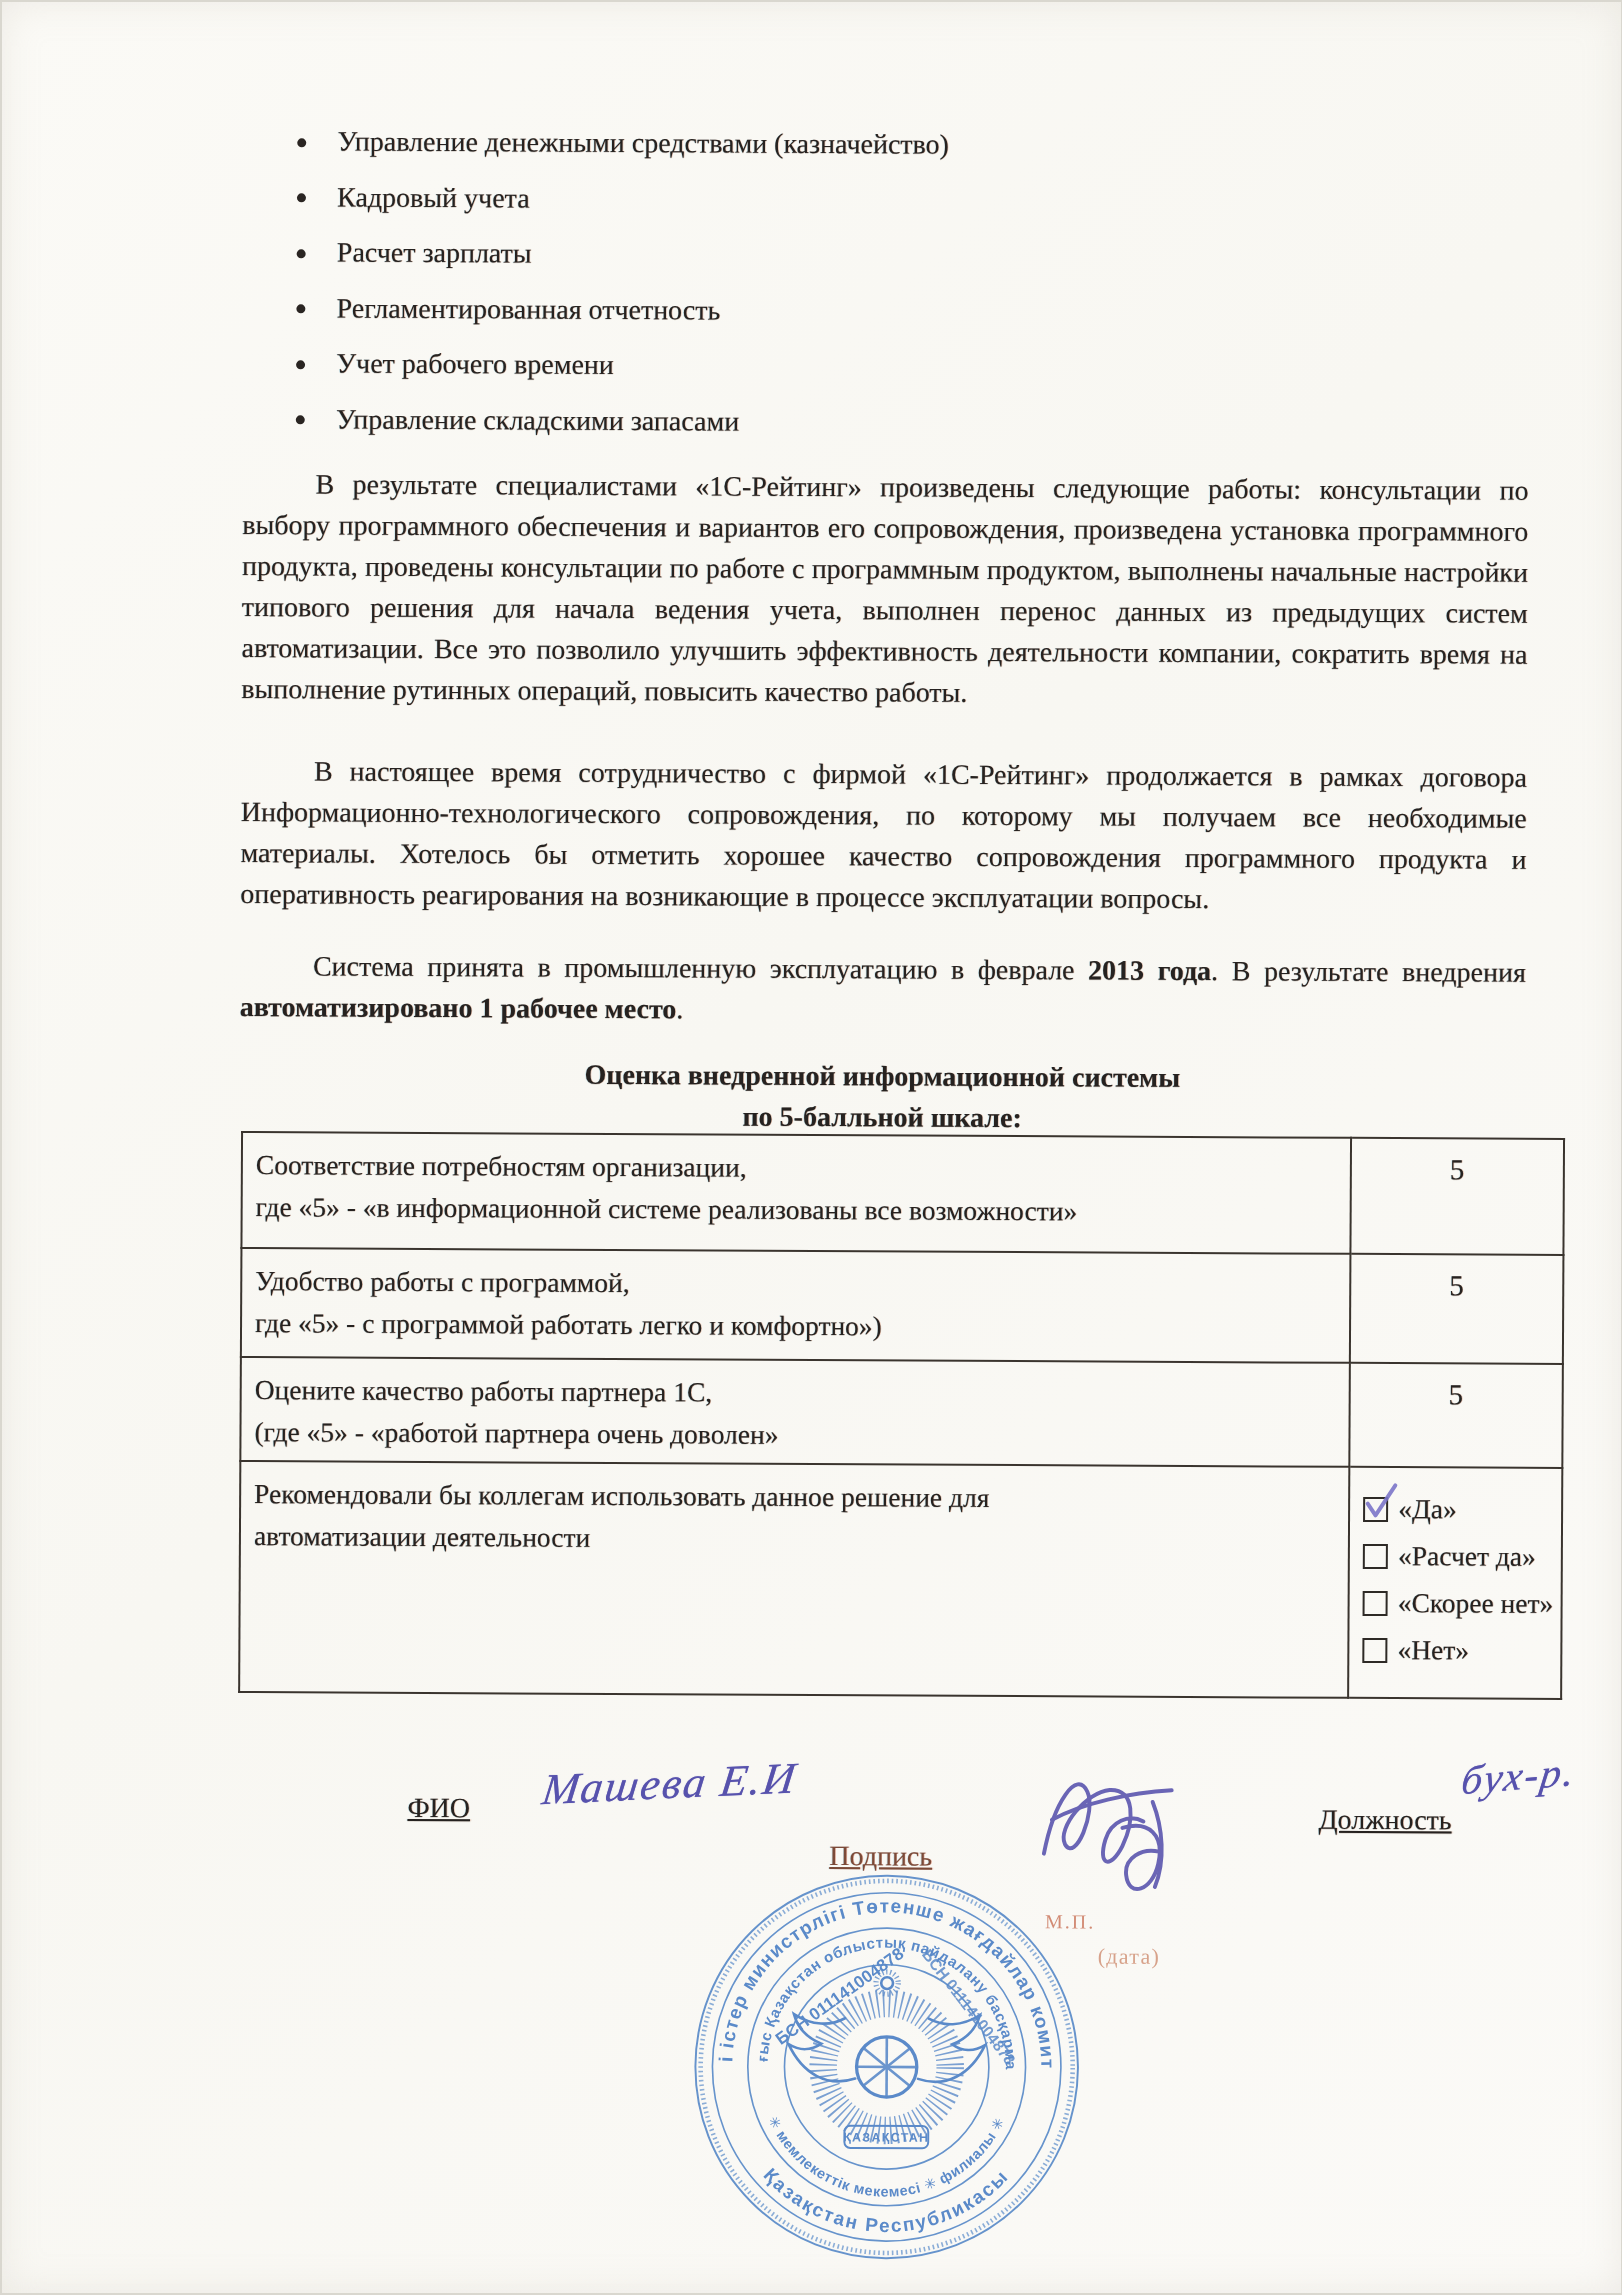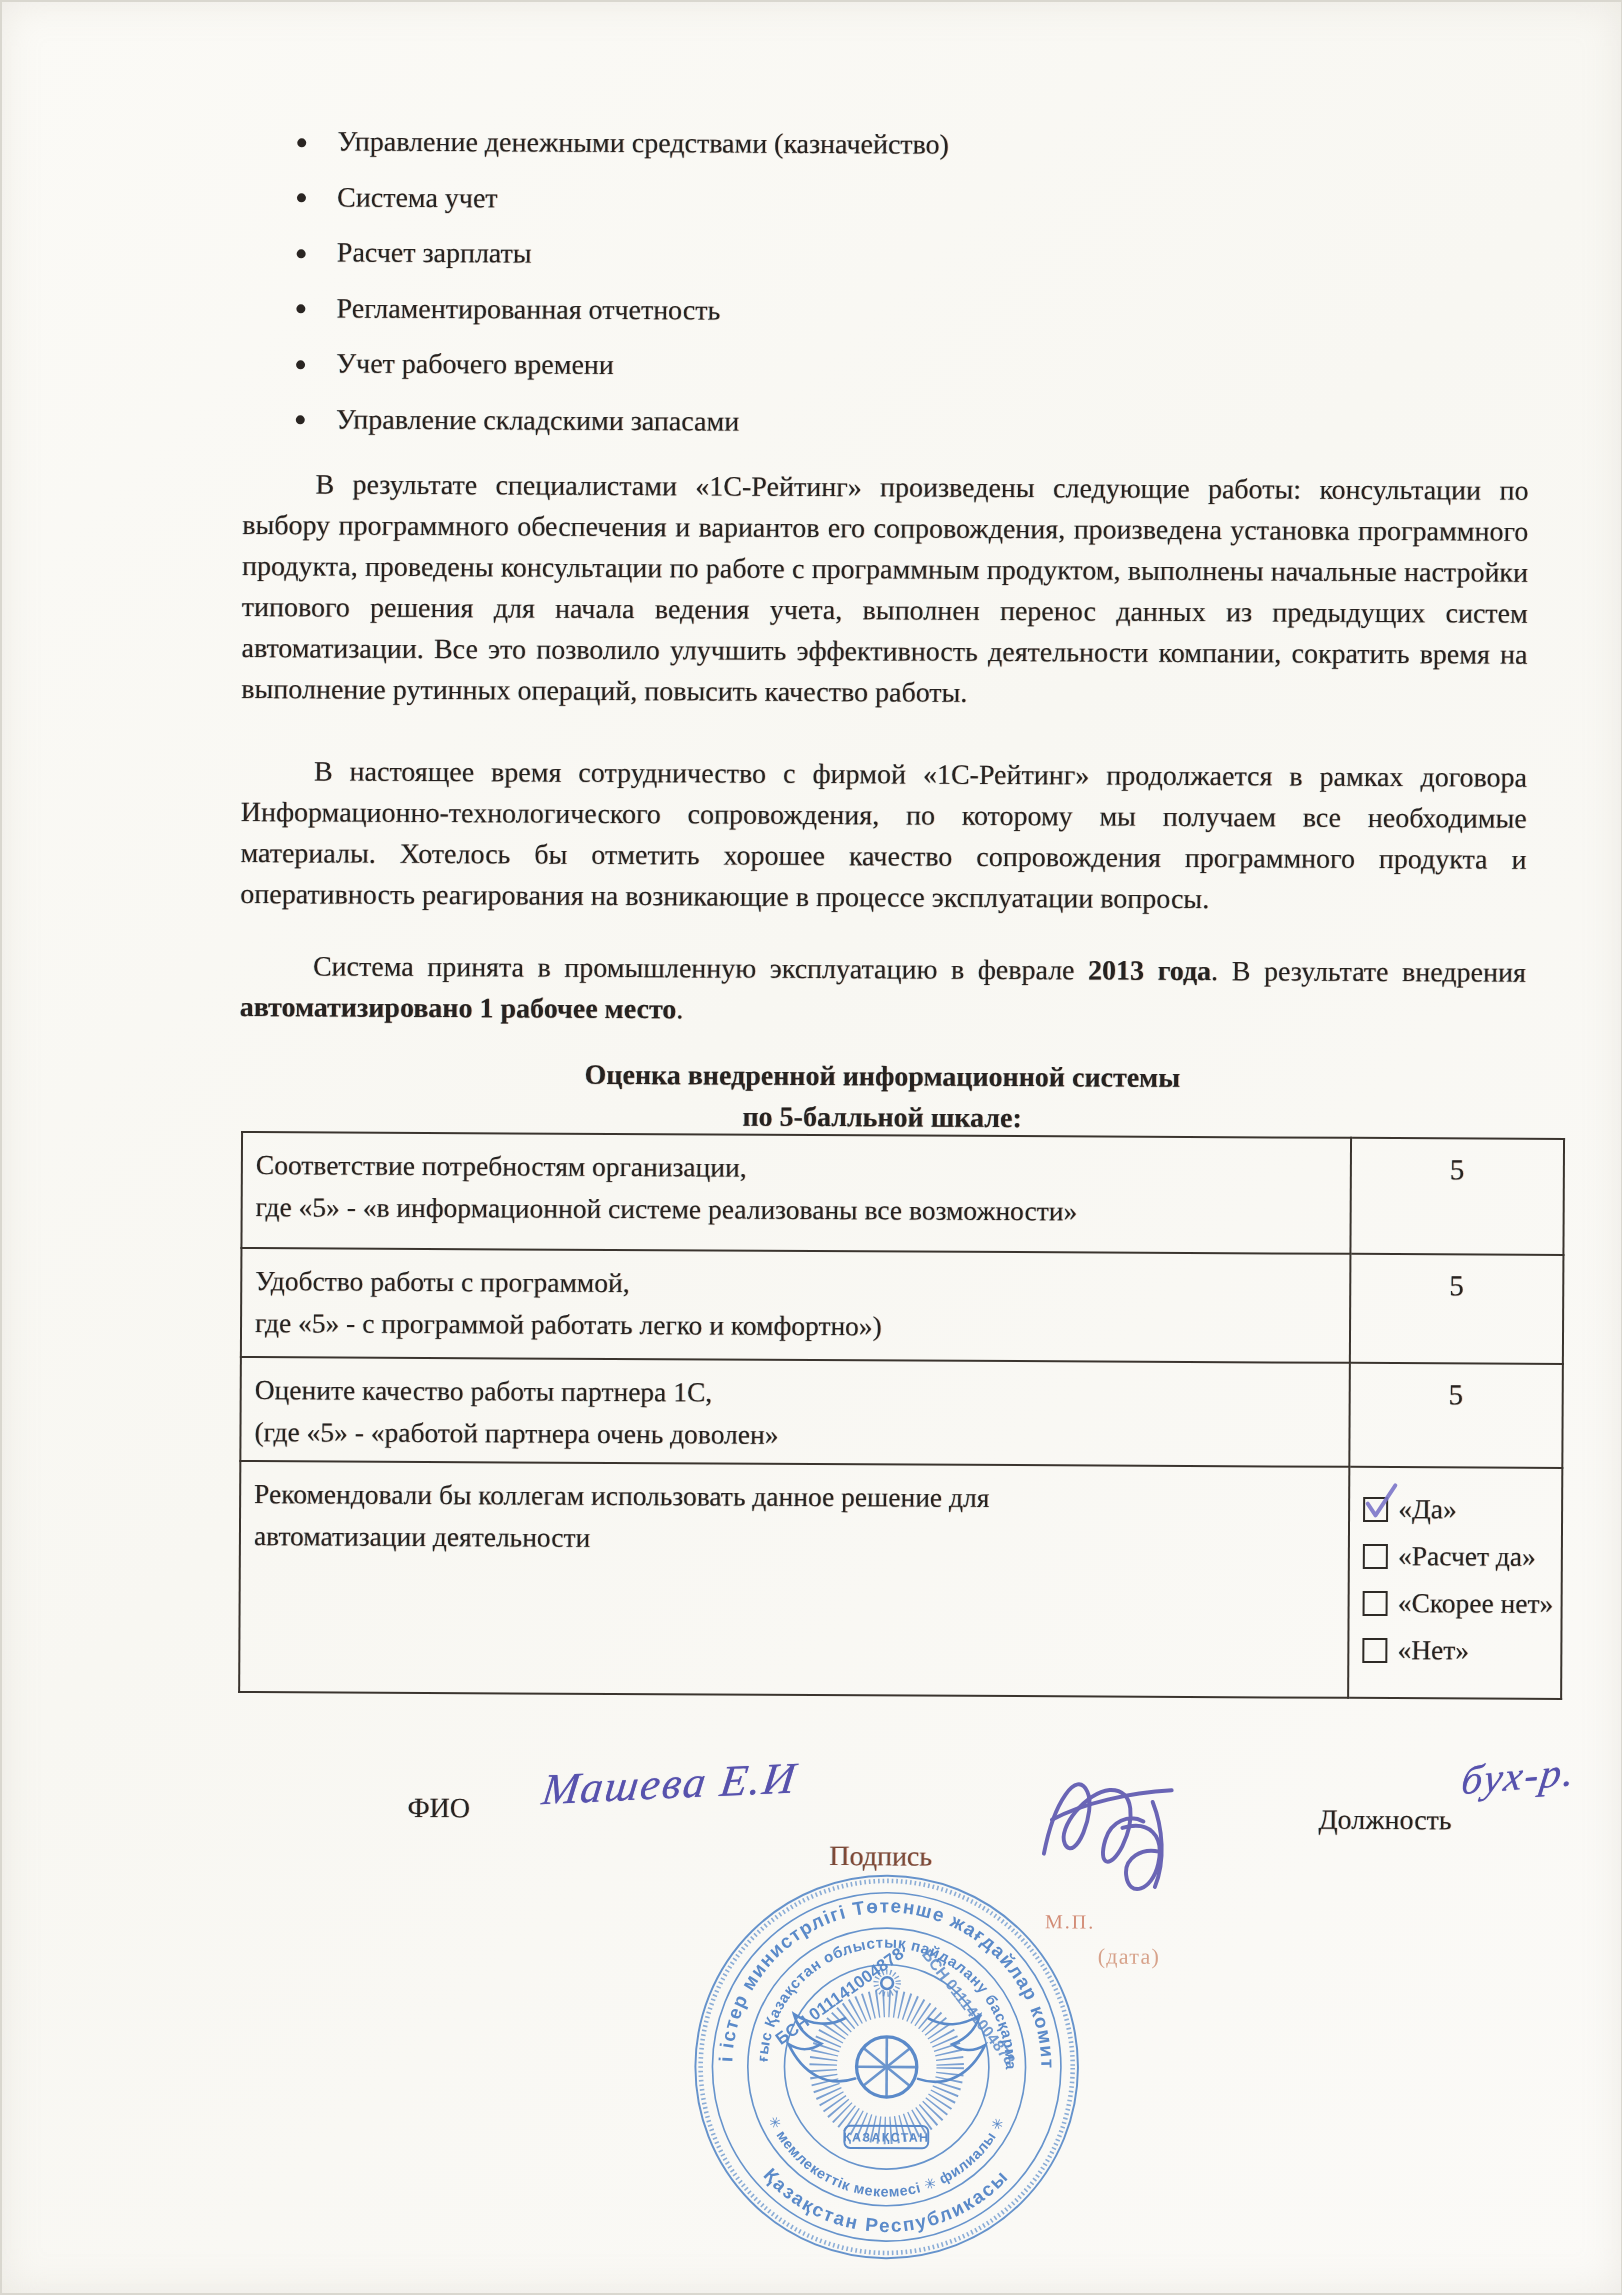--- a/index.html
+++ b/index.html
@@ -46,21 +46,21 @@
   }
   table.eval td{border:2px solid #3a342e;vertical-align:top;}
   td.crit{width:1078px;padding:10.5px 15.7px 6.5px 13px;line-height:42px;}
   td.score{width:209px;text-align:center;padding-top:14.4px;font-size:29px;}
   td.opts{width:209px;padding:26px 3.9px 6.5px 13px;}
   tr.r1 td{height:97px;} tr.r2 td{height:90px;} tr.r3 td{height:85px;} tr.r4 td{height:196px;}
   .opt{display:flex;align-items:center;margin-bottom:17px;line-height:30px;white-space:nowrap;}
   .cbx{position:relative;flex:0 0 auto;width:21px;height:21px;border:2px solid #2e2a26;margin-right:10.5px;background:transparent;}
   .cbx .tick{position:absolute;left:-3.9px;top:-18.3px;width:42px;height:42px;}
   
-  .lbl{position:absolute;font-size:28px;}
+  .lbl{position:absolute;font-size:28px;text-decoration:underline;}
   .lbl-fio{left:417px;top:1794px;}
   .lbl-podpis{left:839px;top:1840px;color:#7b4a38;text-shadow:0.7px 0 0 rgba(200,60,20,.35),-0.7px 0 0 rgba(0,120,170,.2);}
   .lbl-dolzh{left:1328px;top:1801px;}
   .mp{position:absolute;left:1055px;top:1909px;font-size:20px;letter-spacing:2px;color:rgba(186,72,38,.62);}
   .dt{position:absolute;left:1108px;top:1942px;font-size:22px;letter-spacing:1.3px;color:rgba(186,90,50,.55);}
   .hw{
     position:absolute;font-style:italic;color:#5752ad;
     text-shadow:0 0 0.7px rgba(87,82,173,.8);
     transform:skewX(-10deg) rotate(-3deg);letter-spacing:2px;white-space:nowrap;
   }
@@ -77,21 +77,21 @@
 <div class="page">
  <div class="content">
 
   <div class="bullets">
     <div class="bullet-item">
           <span class="bullet-dot"></span>
           <span class="ink">Управление денежными средствами (казначейство)</span>
         </div>
     <div class="bullet-item">
           <span class="bullet-dot"></span>
-          <span class="ink">Система учет</span>
+          <span class="ink">Кадровый учета</span>
         </div>
     <div class="bullet-item">
           <span class="bullet-dot"></span>
           <span class="ink">Расчет зарплаты</span>
         </div>
     <div class="bullet-item">
           <span class="bullet-dot"></span>
           <span class="ink">Регламентированная отчетность</span>
         </div>
     <div class="bullet-item">

